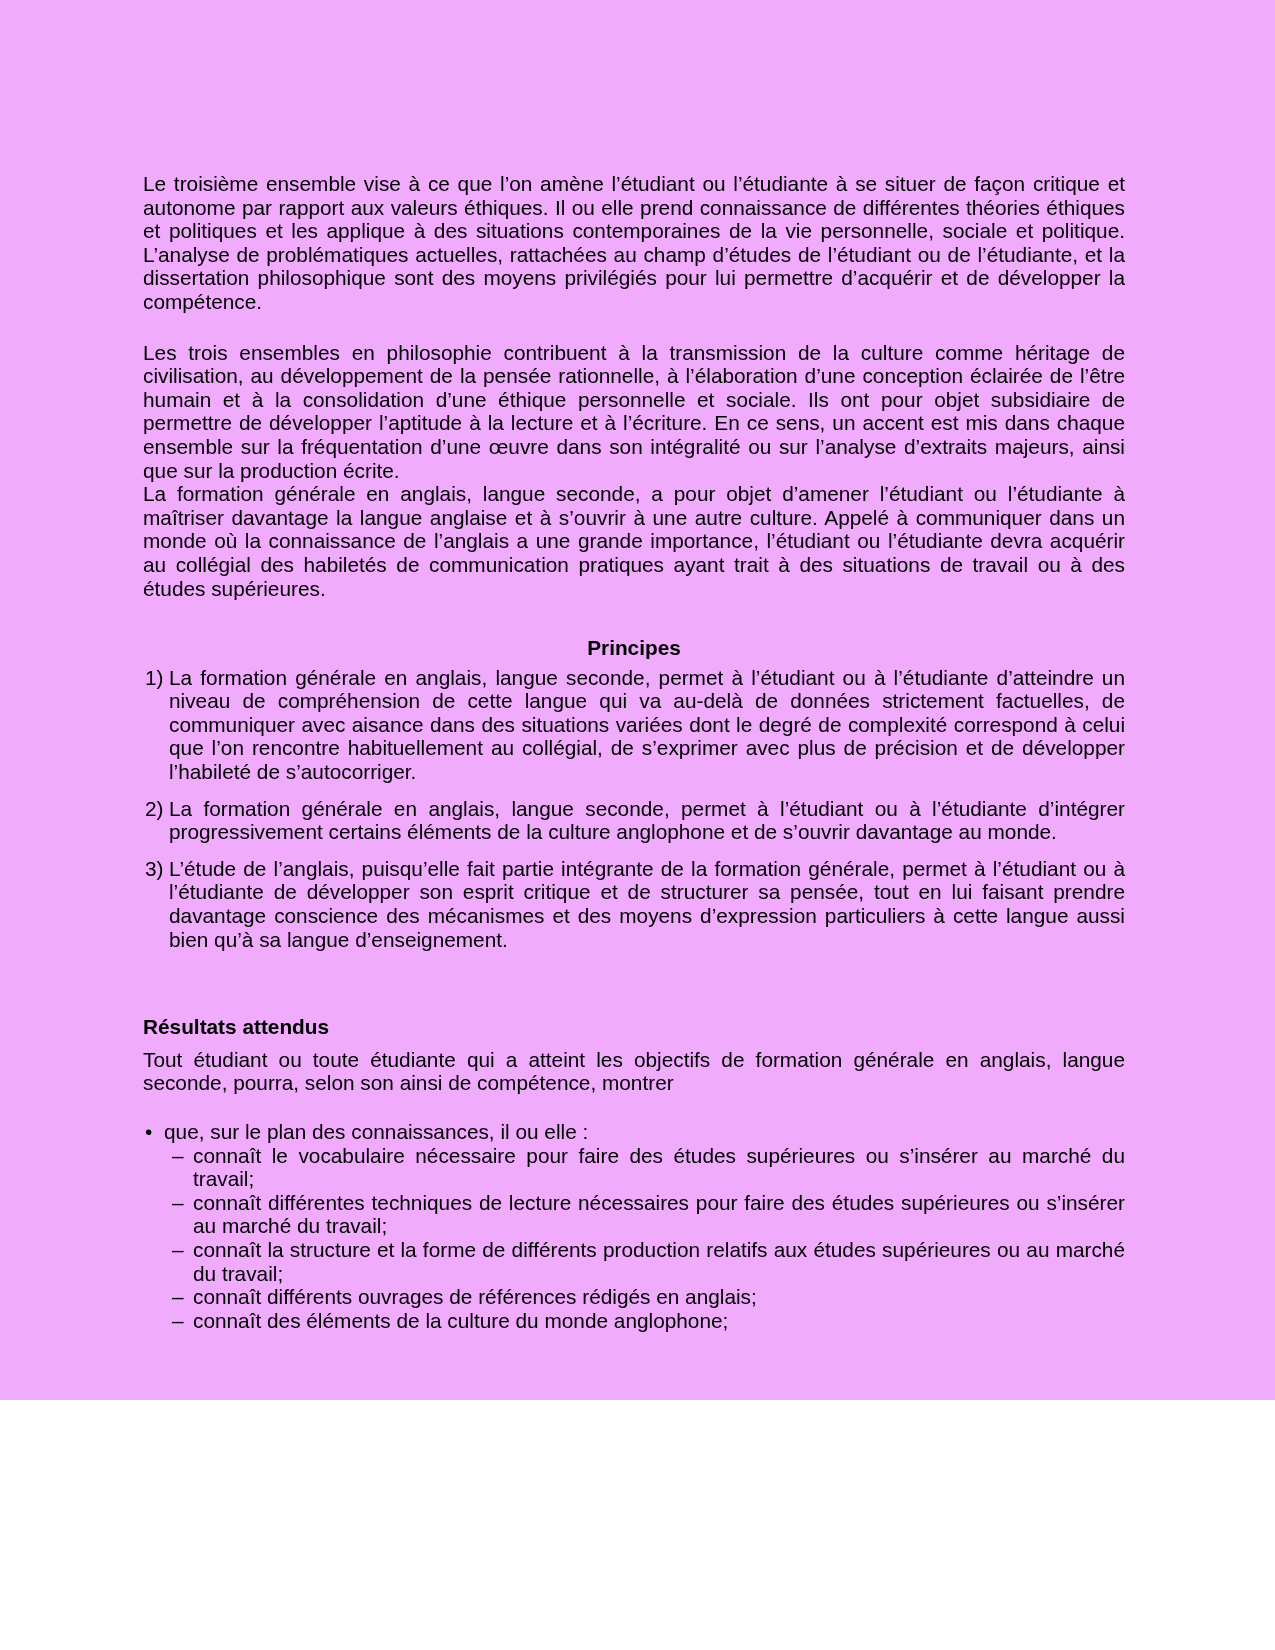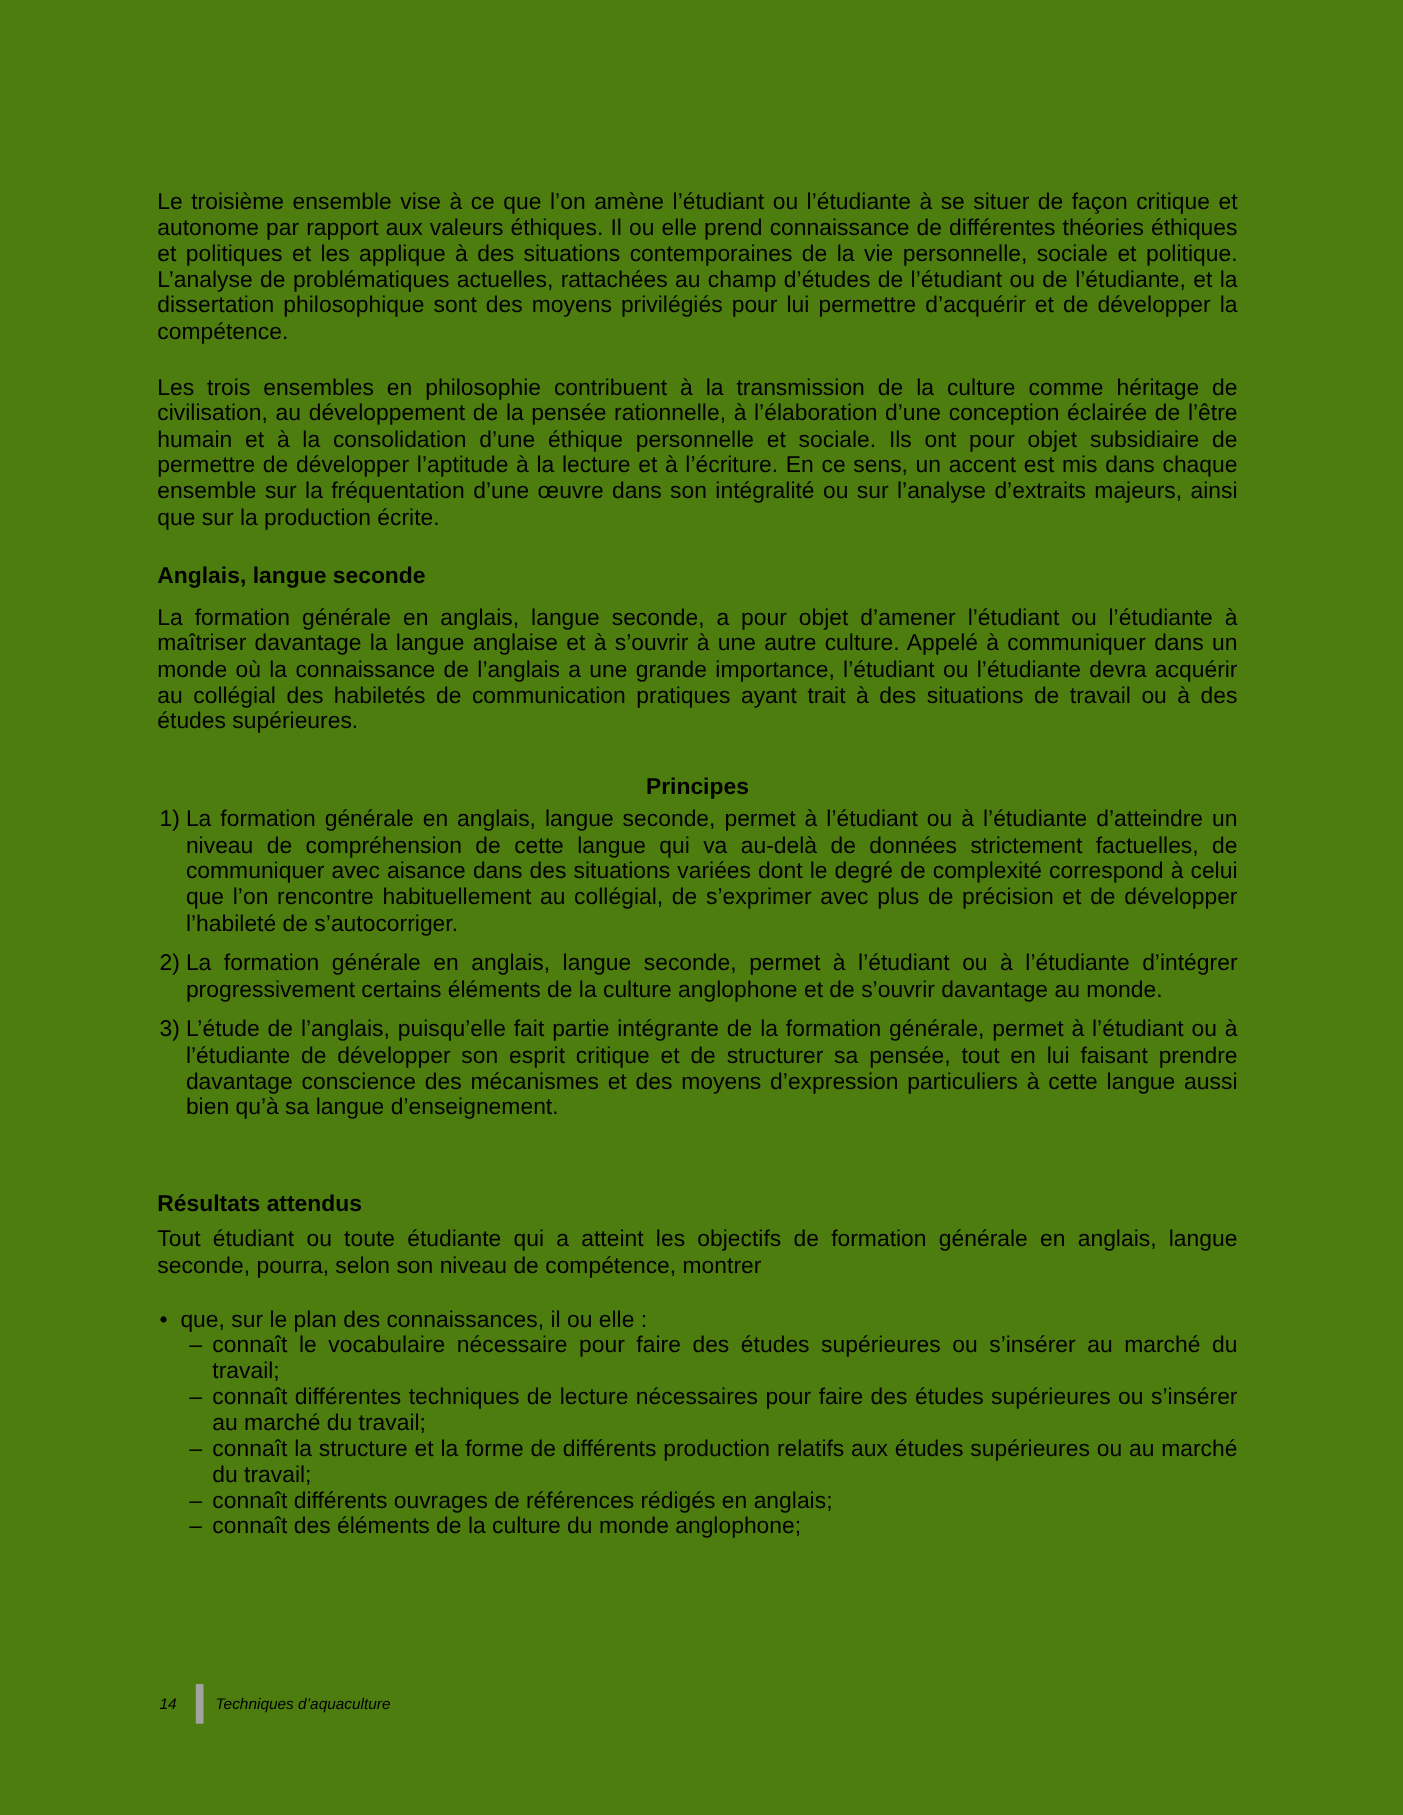--- a/index.html
+++ b/index.html
@@ -1,20 +1,20 @@
 <!DOCTYPE html>
 <html lang="fr"><head>
 <meta charset="utf-8">
 <style>
   html, body { margin: 0; padding: 0; background: #ffffff; }
   .page {
     position: relative;
     width: 1275px;
-    height: 1650px;
-    background: #4d7c0f;
+    height: 1400px;
+    background: #f0abfc;
     font-family: "Liberation Sans", sans-serif;
     color: #000000;
     overflow: hidden;
   }
   .content {
     position: absolute;
     left: 143px;
     top: 172px;
     width: 982px;
     font-size: 20.8px;
@@ -55,21 +55,20 @@
 </head>
 <body>
 
 <div class="page">
   <div class="content">
 
     <p class="para">Le troisième ensemble vise à ce que l’on amène l’étudiant ou l’étudiante à se situer de façon critique et autonome par rapport aux valeurs éthiques. Il ou elle prend connaissance de différentes théories éthiques et politiques et les applique à des situations contemporaines de la vie personnelle, sociale et politique. L’analyse de problématiques actuelles, rattachées au champ d’études de l’étudiant ou de l’étudiante, et la dissertation philosophique sont des moyens privilégiés pour lui permettre d’acquérir et de développer la compétence.</p>
 
     <p class="para mt-para">Les trois ensembles en philosophie contribuent à la transmission de la culture comme héritage de civilisation, au développement de la pensée rationnelle, à l’élaboration d’une conception éclairée de l’être humain et à la consolidation d’une éthique personnelle et sociale. Ils ont pour objet subsidiaire de permettre de développer l’aptitude à la lecture et à l’écriture. En ce sens, un accent est mis dans chaque ensemble sur la fréquentation d’une œuvre dans son intégralité ou sur l’analyse d’extraits majeurs, ainsi que sur la production écrite.</p>
 
-    <div class="heading h-anglais">Anglais, langue seconde</div>
 
     <p class="para">La formation générale en anglais, langue seconde, a pour objet d’amener l’étudiant ou l’étudiante à maîtriser davantage la langue anglaise et à s’ouvrir à une autre culture. Appelé à communiquer dans un monde où la connaissance de l’anglais a une grande importance, l’étudiant ou l’étudiante devra acquérir au collégial des habiletés de communication pratiques ayant trait à des situations de travail ou à des études supérieures.</p>
 
     <div class="heading h-principes">Principes</div>
 
     <div class="num-item first">
       <span class="num-marker">1)</span>
       <div class="num-text">La formation générale en anglais, langue seconde, permet à l’étudiant ou à l’étudiante d’atteindre un niveau de compréhension de cette langue qui va au-delà de données strictement factuelles, de communiquer avec aisance dans des situations variées dont le degré de complexité correspond à celui que l’on rencontre habituellement au collégial, de s’exprimer avec plus de précision et de développer l’habileté de s’autocorriger.</div>
     </div>
 
@@ -78,21 +77,21 @@
       <div class="num-text">La formation générale en anglais, langue seconde, permet à l’étudiant ou à l’étudiante d’intégrer progressivement certains éléments de la culture anglophone et de s’ouvrir davantage au monde.</div>
     </div>
 
     <div class="num-item">
       <span class="num-marker">3)</span>
       <div class="num-text">L’étude de l’anglais, puisqu’elle fait partie intégrante de la formation générale, permet à l’étudiant ou à l’étudiante de développer son esprit critique et de structurer sa pensée, tout en lui faisant prendre davantage conscience des mécanismes et des moyens d’expression particuliers à cette langue aussi bien qu’à sa langue d’enseignement.</div>
     </div>
 
     <div class="heading h-resultats">Résultats attendus</div>
 
-    <p class="para">Tout étudiant ou toute étudiante qui a atteint les objectifs de formation générale en anglais, langue seconde, pourra, selon son niveau de compétence, montrer</p>
+    <p class="para">Tout étudiant ou toute étudiante qui a atteint les objectifs de formation générale en anglais, langue seconde, pourra, selon son ainsi de compétence, montrer</p>
 
     <div class="bullet-group">
       <div class="bullet-item">
         <span class="bullet-marker">•</span>
         <div class="bullet-text">que, sur le plan des connaissances, il ou elle :</div>
       </div>
 
       <div class="dash-item">
         <span class="dash-marker">–</span>
         <div class="dash-text">connaît le vocabulaire nécessaire pour faire des études supérieures ou s’insérer au marché du travail;</div>

